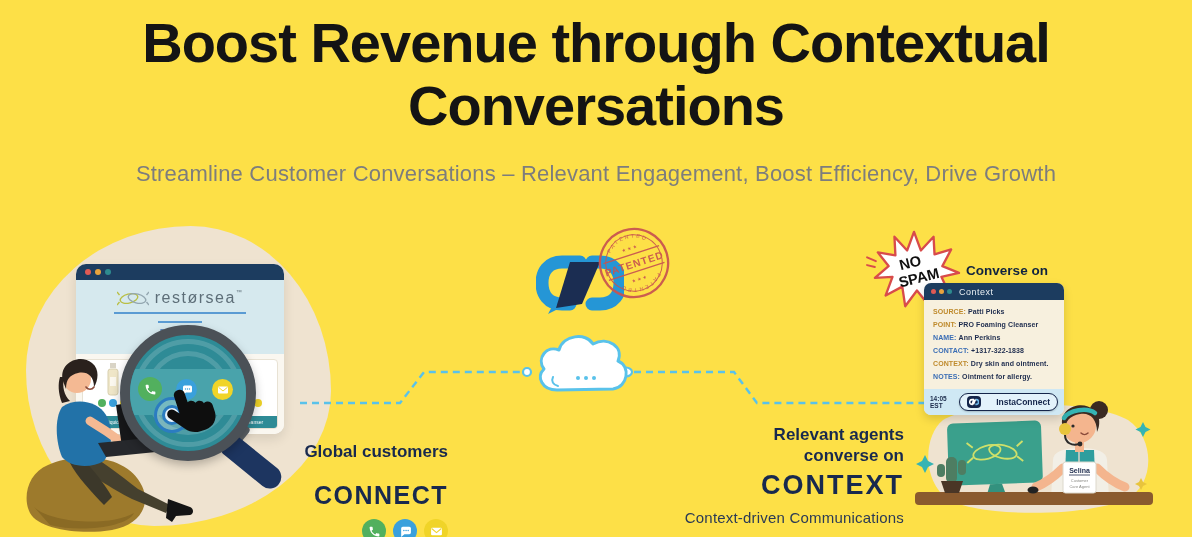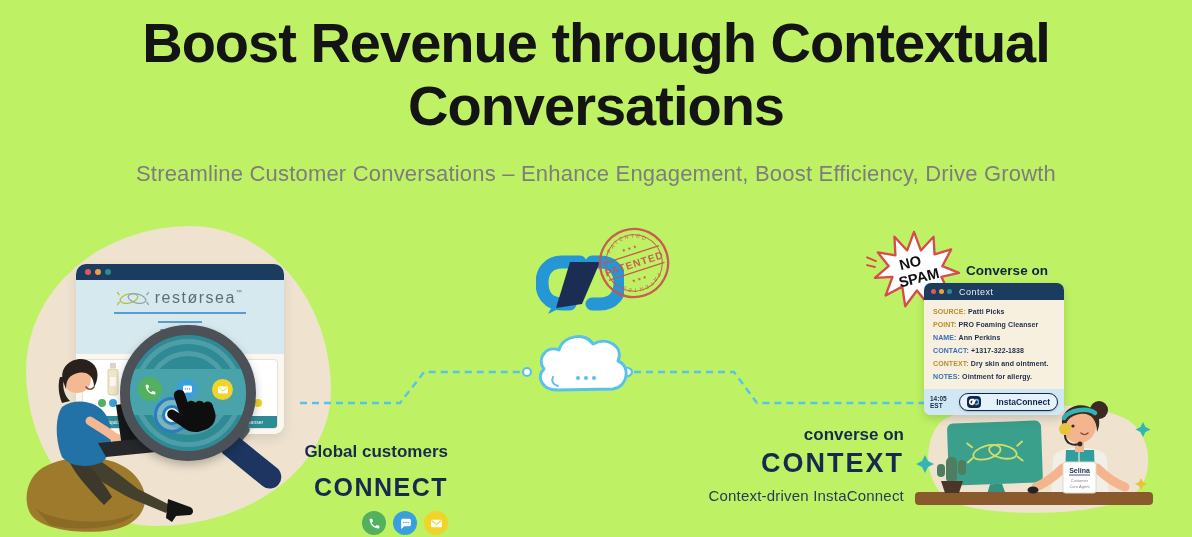--- a/index.html
+++ b/index.html
@@ -1,17 +1,17 @@
 <!DOCTYPE html>
 <html><head>
 <meta charset="utf-8">
 <style>
   html,body{margin:0;padding:0;background:#fff;}
   body{font-family:"Liberation Sans","DejaVu Sans",sans-serif;}
-  .page{position:relative;width:1192px;height:537px;overflow:hidden;background:#bef264;}
+  .page{position:relative;width:1192px;height:537px;overflow:hidden;background:#fde047;}
   .abs{position:absolute;}
 
   
   .title{margin:12px 0 0;text-align:center;font-size:56px;font-weight:bold;color:#141414;line-height:1.12;letter-spacing:-1px;}
   .subtitle{margin:24px 0 0;text-align:center;font-size:22px;color:#7d7d7d;letter-spacing:.2px;font-weight:normal;}
 
   
   .blob-left{left:26px;top:226px;width:305px;height:300px;background:#efe3d0;
     border-radius:54% 46% 58% 42% / 48% 55% 45% 52%;z-index:1;}
   .wires{left:0;top:0;width:1192px;height:537px;z-index:2;pointer-events:none;}
@@ -60,21 +60,21 @@
   
   .c2c-logo{left:536px;top:252px;width:88px;height:62px;z-index:3;}
   .c2c-text{left:492px;top:312px;width:176px;text-align:center;font-size:19px;font-weight:bold;color:#15254a;z-index:3;letter-spacing:.2px;}
   .stamp{left:597px;top:226px;width:74px;height:74px;transform:rotate(-18deg);opacity:.93;z-index:4;}
 
   
   .cap{z-index:6;color:#18294e;}
   .cap-left{left:233px;top:441px;width:215px;text-align:right;}
   .cap-right{left:652px;top:424px;width:252px;text-align:right;}
   .cap-l1{font-size:17px;font-weight:bold;line-height:1.25;}
-  .cap-big{font-size:25px;font-weight:bold;letter-spacing:1.5px;margin-top:11px;}
+  .cap-big{font-size:25px;font-weight:bold;letter-spacing:1.5px;margin-top:19px;}
   .cap-big2{font-size:27px;font-weight:bold;letter-spacing:2px;margin-top:3px;}
   .cap-sub{font-size:15px;font-weight:500;color:#2b3a55;margin-top:8px;letter-spacing:.2px;}
   .chan-row{display:flex;justify-content:flex-end;gap:7px;margin-top:9px;}
   .chan{width:24px;height:24px;border-radius:50%;display:flex;align-items:center;justify-content:center;}
 
   
   .nospam{left:864px;top:226px;width:100px;height:88px;z-index:4;}
   .converse{left:948px;top:263px;width:118px;text-align:center;font-size:13.5px;font-weight:bold;color:#10233f;z-index:4;}
   .panel{left:924px;top:283px;width:140px;background:#f7f0de;border-radius:7px;z-index:5;
     box-shadow:0 4px 10px rgba(0,0,0,.15);}
@@ -97,21 +97,21 @@
 </style>
 </head>
 <body>
 
 <div class="page">
 
   <h1 class="title">
     <span>Boost Revenue through Contextual</span><br>
     <span>Conversations</span>
   </h1>
-  <p class="subtitle">Streamline Customer Conversations – Enhance Engagement, Boost Efficiency, Drive Growth</p>
+  <p class="subtitle">Streamline Customer Conversations – Relevant Engagement, Boost Efficiency, Drive Growth</p>
 
   <div class="abs blob-left"></div>
 
   <svg class="abs wires" viewBox="0 0 1192 537">
     <g fill="none" stroke="#59c2ea" stroke-width="2.4" stroke-dasharray="7 5">
       <polyline points="300,403 400,403 424,372 521,372"></polyline>
       <polyline points="634,372 734,372 757,403 924,403"></polyline>
     </g>
     <circle cx="527" cy="372" r="4" fill="#fff" stroke="#59c2ea" stroke-width="2.2"></circle>
     <ellipse cx="626" cy="372" rx="6" ry="4.5" fill="#fff" stroke="#59c2ea" stroke-width="2.2"></ellipse>
@@ -274,23 +274,24 @@
       <span class="chan" style="background:#f0d428">
         <svg width="13" height="13" viewBox="0 0 24 24">
             <rect x="2" y="5" width="20" height="14" rx="2" fill="#fff"></rect>
             <path d="M3 6.5 L12 14 L21 6.5" stroke="#f0d428" stroke-width="2" fill="none"></path>
           </svg>
       </span>
     </div>
   </div>
 
   <div class="abs cap cap-right">
+    <div class="cap-l1">Relevant agents</div>
     <div class="cap-l1">converse on</div>
     <div class="cap-big2">CONTEXT</div>
-    <div class="cap-sub">Context-driven InstaConnect</div>
+    <div class="cap-sub">Context-driven Communications</div>
   </div>
 
   <svg class="abs nospam" viewBox="0 0 100 90">
     <polygon points="50,6 57,25 70,11 71,29 88,24 79,41 96,48 78,52 86,69 67,62 66,82 53,66 41,82 38,62 21,71 28,52 10,53 24,41 13,27 31,30 30,11 43,25" fill="#fff" stroke="#d84b4b" stroke-width="2.4" stroke-linejoin="round"></polygon>
     <path d="M2 32 l9 4 M2 40 l8 2" stroke="#d84b4b" stroke-width="2" stroke-linecap="round"></path>
     <path d="M90 60 l8 4" stroke="#d84b4b" stroke-width="2" stroke-linecap="round"></path>
     <g transform="rotate(-14 50 45)" font-family="Liberation Sans, sans-serif" font-weight="bold" fill="#101010" text-anchor="middle">
       <text x="48" y="42" font-size="15">NO</text>
       <text x="53" y="59" font-size="15">SPAM</text>
     </g>

